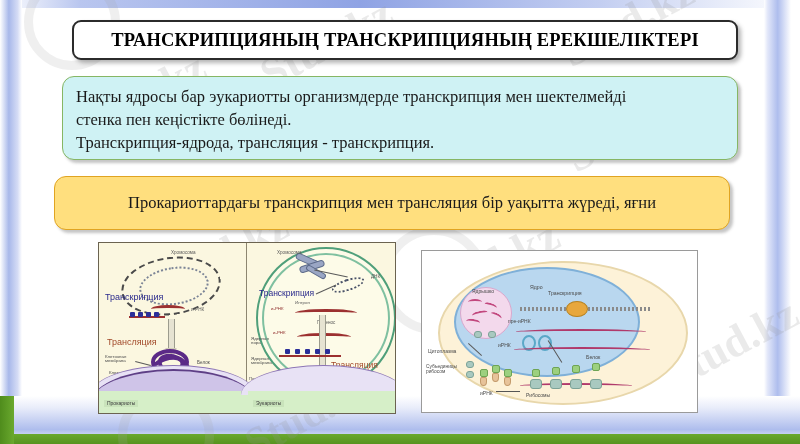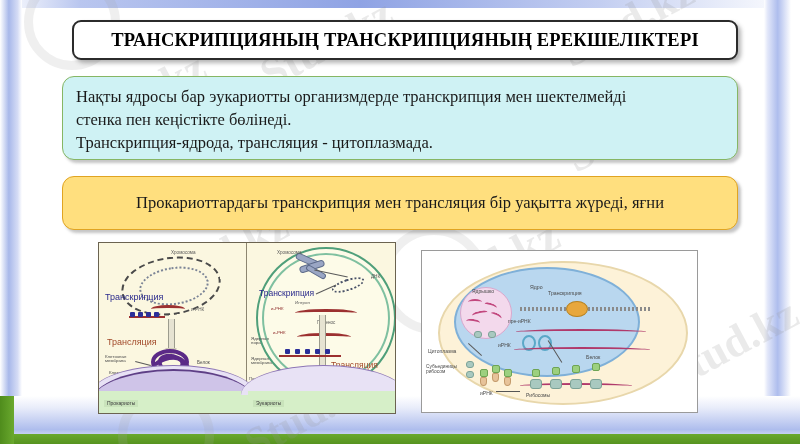--- a/index.html
+++ b/index.html
@@ -107,21 +107,21 @@
     box-shadow: 3px 3px 3px rgba(110,110,110,0.40);
   }
   #box-eukaryote .line {
     font-family: "Liberation Serif", serif;
     font-size: 16.5px;
     color: #1a1a1a;
     line-height: 23px;
     text-align: left;
   }
   #box-prokaryote {
-    left: 62px; top: 176px; width: 676px; height: 54px;
+    left: 54px; top: 176px; width: 676px; height: 54px;
     background: #ffdf7e;
     border: 1.6px solid #e0a422;
     box-shadow: 3px 3px 3px rgba(110,110,110,0.40);
     display: flex; flex-direction: column; justify-content: center;
   }
   #box-prokaryote .line {
     font-family: "Liberation Serif", serif;
     font-size: 16.5px;
     color: #1a1a1a;
     line-height: 22px;
@@ -330,21 +330,21 @@
   <div class="green-bar-bottom"></div>
   <div class="green-bar-left"></div>
 
   <div id="title-box">
     <span id="title-text">ТРАНСКРИПЦИЯНЫҢ ТРАНСКРИПЦИЯНЫҢ ЕРЕКШЕЛІКТЕРІ</span>
   </div>
 
   <div class="callout" id="box-eukaryote">
     <div class="line">Нақты ядросы бар эукариотты организмдерде транскрипция мен шектелмейді</div>
     <div class="line">стенка пен кеңістікте бөлінеді.</div>
-    <div class="line">Транскрипция-ядрода, трансляция - цитоплазмада.</div>
+    <div class="line">Транскрипция-ядрода, трансляция - транскрипция.</div>
   </div>
 
   <div class="callout" id="box-prokaryote">
     <div class="line">Прокариоттардағы транскрипция мен трансляция бір уақытта жүреді, яғни</div>
   </div>
 
   <div class="figure" id="fig-left">
     <div class="fig-inner">
 
       <div class="panel-prok"></div>

